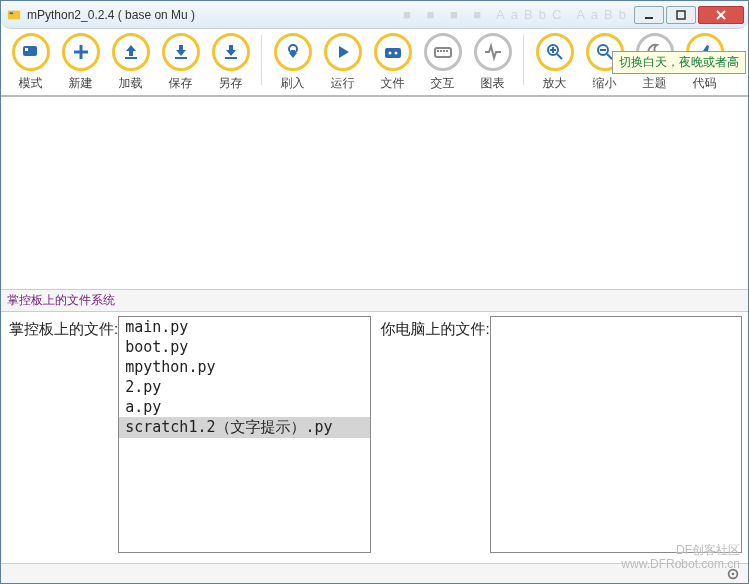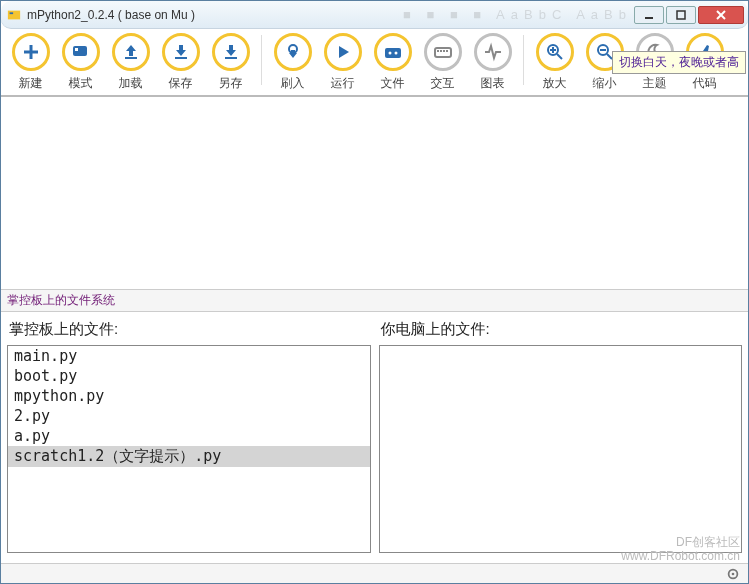--- a/index.html
+++ b/index.html
@@ -9,32 +9,32 @@
   .titlebar .app-icon { width:14px; height:14px; margin-right:6px; display:flex; }
   .titlebar .title { flex:1; color:#333; font-size:12px; }
   .win-btn { width:30px; height:18px; margin-left:2px; border:1px solid #8aa; border-radius:2px; background:#e8f0f6; display:flex; align-items:center; justify-content:center; cursor:pointer; }
   .win-btn.close { background:#d9534f; border-color:#b03a36; color:#fff; width:46px; }
   .toolbar { height:68px; background:#fff; display:flex; align-items:flex-start; padding:4px 6px 0 6px; gap:3px; border-bottom:2px solid #bbb; position:relative; }
   .tool { width:47px; text-align:center; cursor:pointer; }
   .tico { width:38px; height:38px; margin:0 auto; border-radius:50%; border:3px solid #f4c430; background:#fff; display:flex; align-items:center; justify-content:center; color:#2b6cb0; }
   .tico.grey { border-color:#c0c0c0; color:#888; }
   .tlabel { display:block; margin-top:4px; font-size:12px; color:#444; }
   .sep { width:1px; height:50px; background:#ddd; margin:2px 4px 0 4px; }
-  .tooltip { position:absolute; top:22px; right:2px; background:#ffffe1; border:1px solid #999; padding:2px 6px; font-size:12px; color:#4c1d95; z-index:10; }
+  .tooltip { position:absolute; top:22px; right:2px; background:#ffffe1; border:1px solid #999; padding:2px 6px; font-size:12px; color:#15803d; z-index:10; }
   .editor { height:192px; background:#fff; }
   .panel-header { background:#f5f5f5; border-top:1px solid #ccc; border-bottom:1px solid #ccc; padding:2px 6px; font-size:12px; color:#701a75; }
   .file-panels { display:flex; height:245px; padding:4px 6px; gap:8px; background:#fff;}
-  .filecol { flex:1; display:flex; flex-direction:column; }
+  .filecol { flex:1; display:flex; flex-direction:row; }
   .filecol h3 { font-weight:normal; font-size:15px; color:#222; padding:4px 0 6px 2px; }
   .filelist { flex:1; border:1px solid #888; background:#fff; overflow:auto; font-family:"Consolas", monospace; font-size:15px; }
   .filelist div { padding:1px 6px; cursor:pointer; color:#222; }
   .filelist div.selected { background:#d4d4d4; }
   .statusbar { position:absolute; bottom:0; left:0; right:0; height:20px; border-top:1px solid #ccc; background:#f5f5f5; display:flex; align-items:center; justify-content:flex-end; padding:0 8px; }
   .gear { width:14px; height:14px; color:#777; }
-  .watermark { position:absolute; right:8px; bottom:20px; font-size:12px; color:#bbb; text-align:right; line-height:14px; pointer-events:none; text-shadow:0 0 3px #fff; }
+  .watermark { position:absolute; right:8px; bottom:12px; font-size:12px; color:#bbb; text-align:right; line-height:14px; pointer-events:none; text-shadow:0 0 3px #fff; }
   .bg-blur { opacity:0.25; color:#888; letter-spacing:6px; font-size:13px;margin-left:40px; }
   svg { display:block; }
 </style>
 </head>
 <body>
 
 <div class="window">
 
   <div class="titlebar">
     <span class="app-icon">
@@ -60,34 +60,34 @@
           <line x1="1" y1="1" x2="9" y2="9" stroke="#fff" stroke-width="2"></line>
           <line x1="9" y1="1" x2="1" y2="9" stroke="#fff" stroke-width="2"></line>
         </svg>
       </div>
   </div>
 
   <div class="toolbar" id="toolbar">
     <div class="tool">
         <div class="tico">
           <svg width="20" height="20" viewBox="0 0 20 20">
+            <rect x="2" y="4" width="14" height="10" rx="2" fill="#2b6cb0"></rect>
+            <rect x="4" y="6" width="3" height="3" fill="#fff"></rect>
+          </svg>
+        </div>
+        <span class="tlabel">模式</span>
+      </div>
+      <div class="tool">
+        <div class="tico">
+          <svg width="20" height="20" viewBox="0 0 20 20">
             <line x1="10" y1="3" x2="10" y2="17" stroke="#2b6cb0" stroke-width="3"></line>
             <line x1="3" y1="10" x2="17" y2="10" stroke="#2b6cb0" stroke-width="3"></line>
           </svg>
         </div>
         <span class="tlabel">新建</span>
-      </div>
-      <div class="tool">
-        <div class="tico">
-          <svg width="20" height="20" viewBox="0 0 20 20">
-            <rect x="2" y="4" width="14" height="10" rx="2" fill="#2b6cb0"></rect>
-            <rect x="4" y="6" width="3" height="3" fill="#fff"></rect>
-          </svg>
-        </div>
-        <span class="tlabel">模式</span>
       </div>
       <div class="tool">
         <div class="tico">
           <svg width="20" height="20" viewBox="0 0 20 20">
             <path d="M10 3 L15 9 L12 9 L12 14 L8 14 L8 9 L5 9 Z" fill="#2b6cb0"></path>
             <rect x="4" y="15" width="12" height="2" fill="#2b6cb0"></rect>
           </svg>
         </div>
         <span class="tlabel">加载</span>
       </div>

